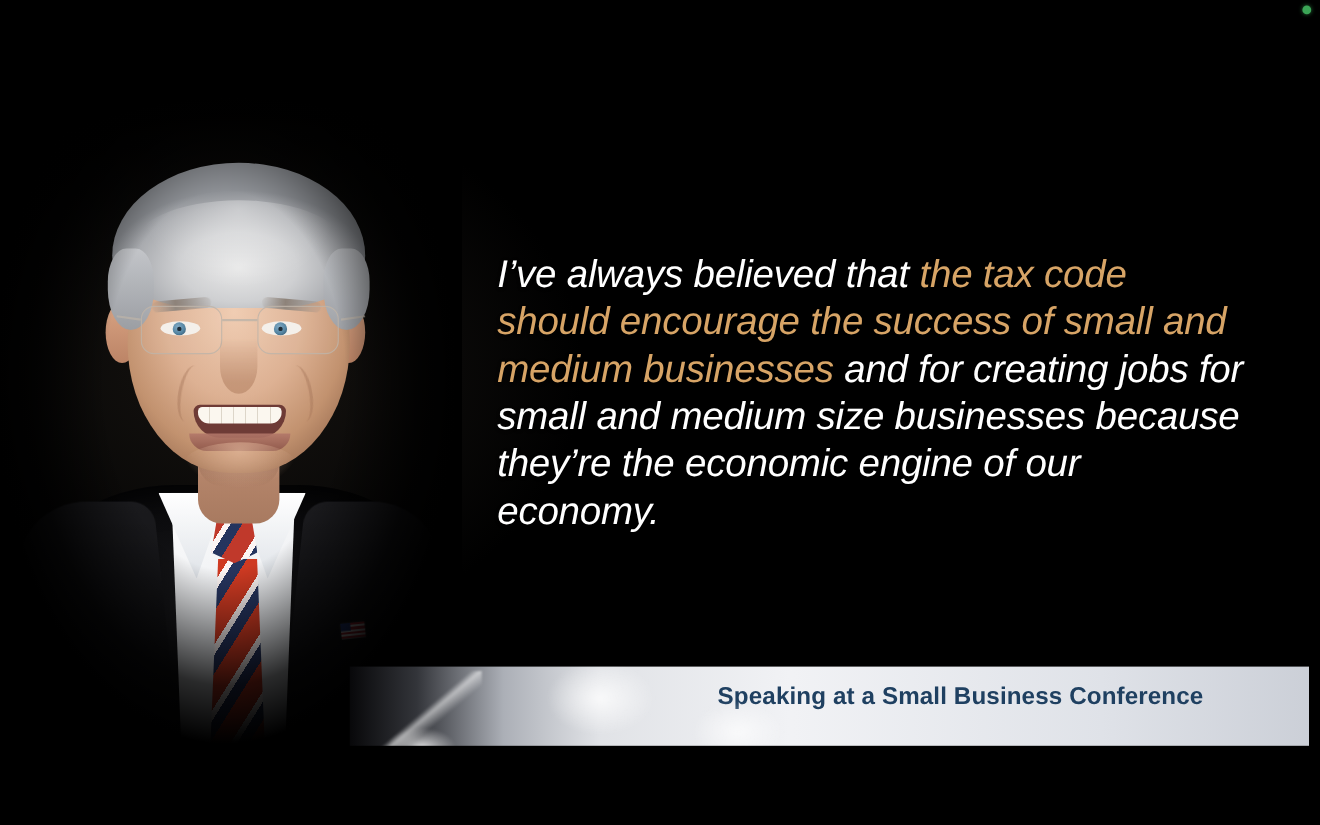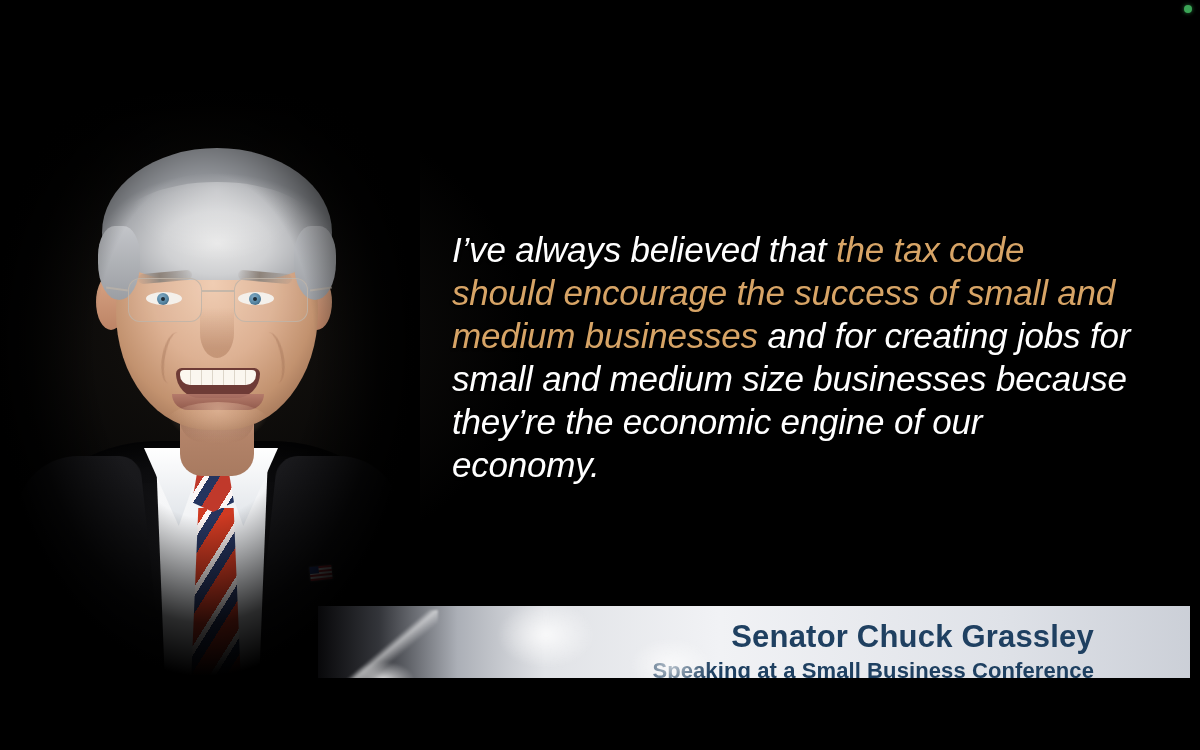--- a/index.html
+++ b/index.html
@@ -402,21 +402,20 @@
       <div class="chin"></div>
     </div>
     <div class="portrait-fade"></div>
 
     <div id="quote">
       <span>I’ve always believed that </span><span class="accent">the tax code should encourage the success of small and medium businesses</span><span> and for creating jobs for small and medium size businesses because they’re the economic engine of our economy.</span>
     </div>
 
     <div id="lower-third">
       <div class="lt-text">
-        <div id="lt-name">Senator Chuck Grassley</div>
         <div id="lt-sub">Speaking at a Small Business Conference</div>
       </div>
     </div>
   </div>
 
   <div id="controls">
 
     
 
     

